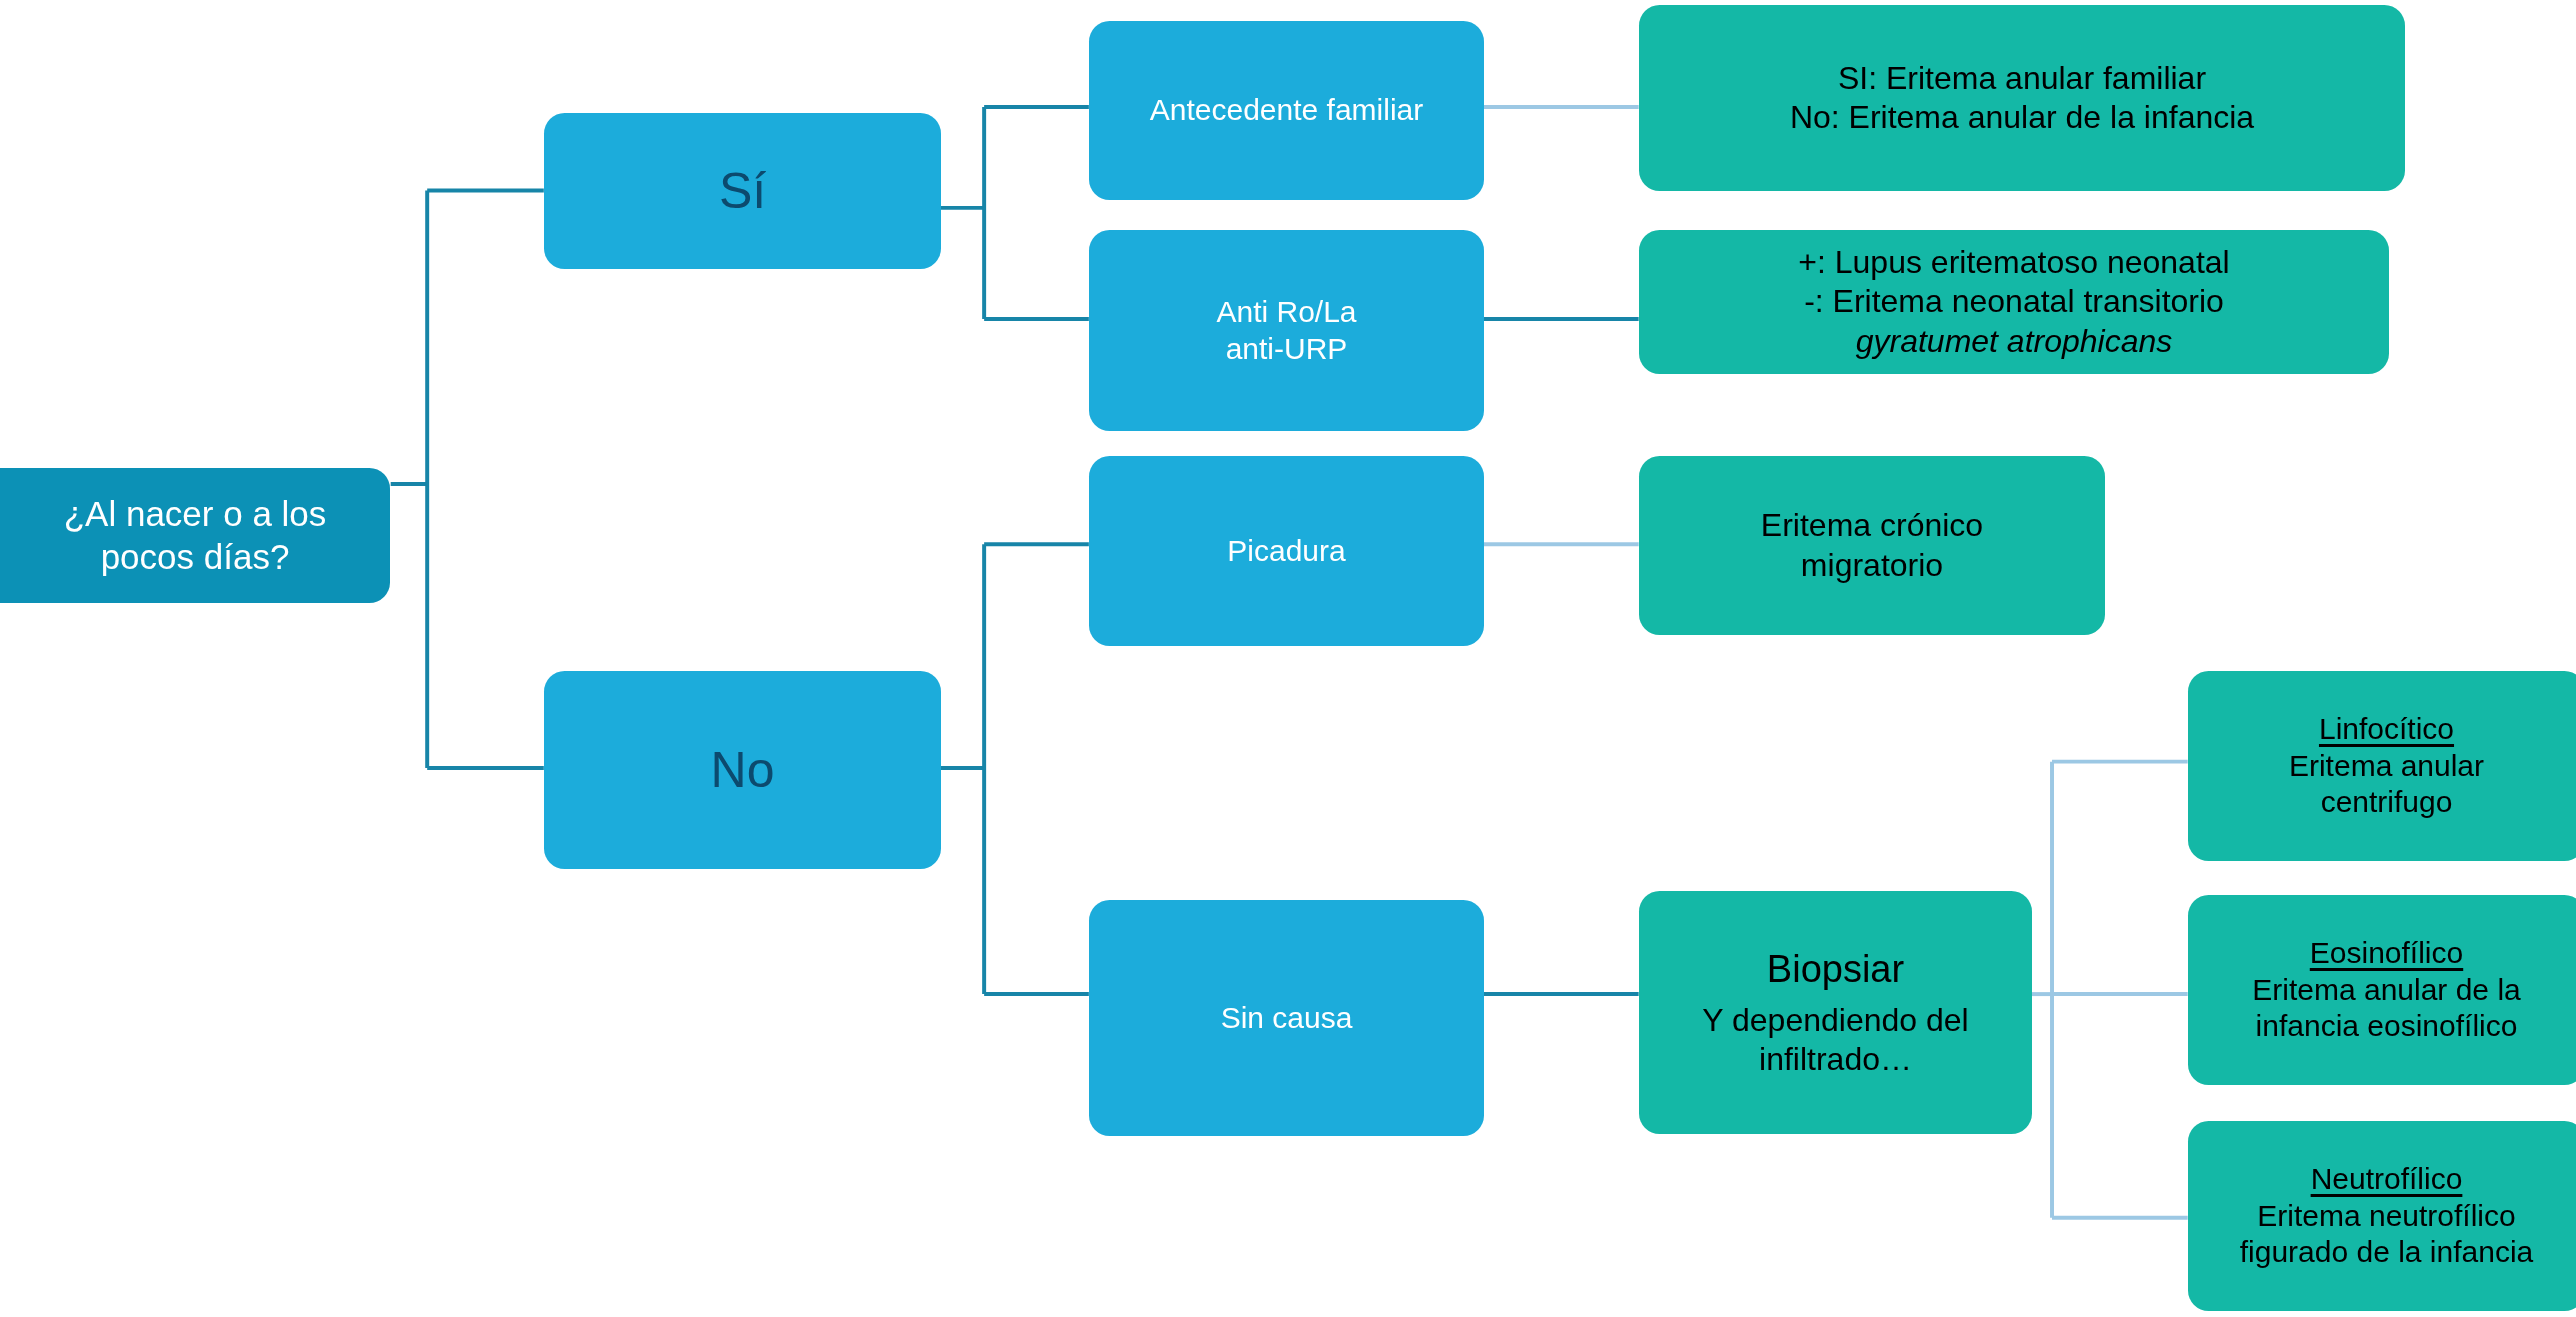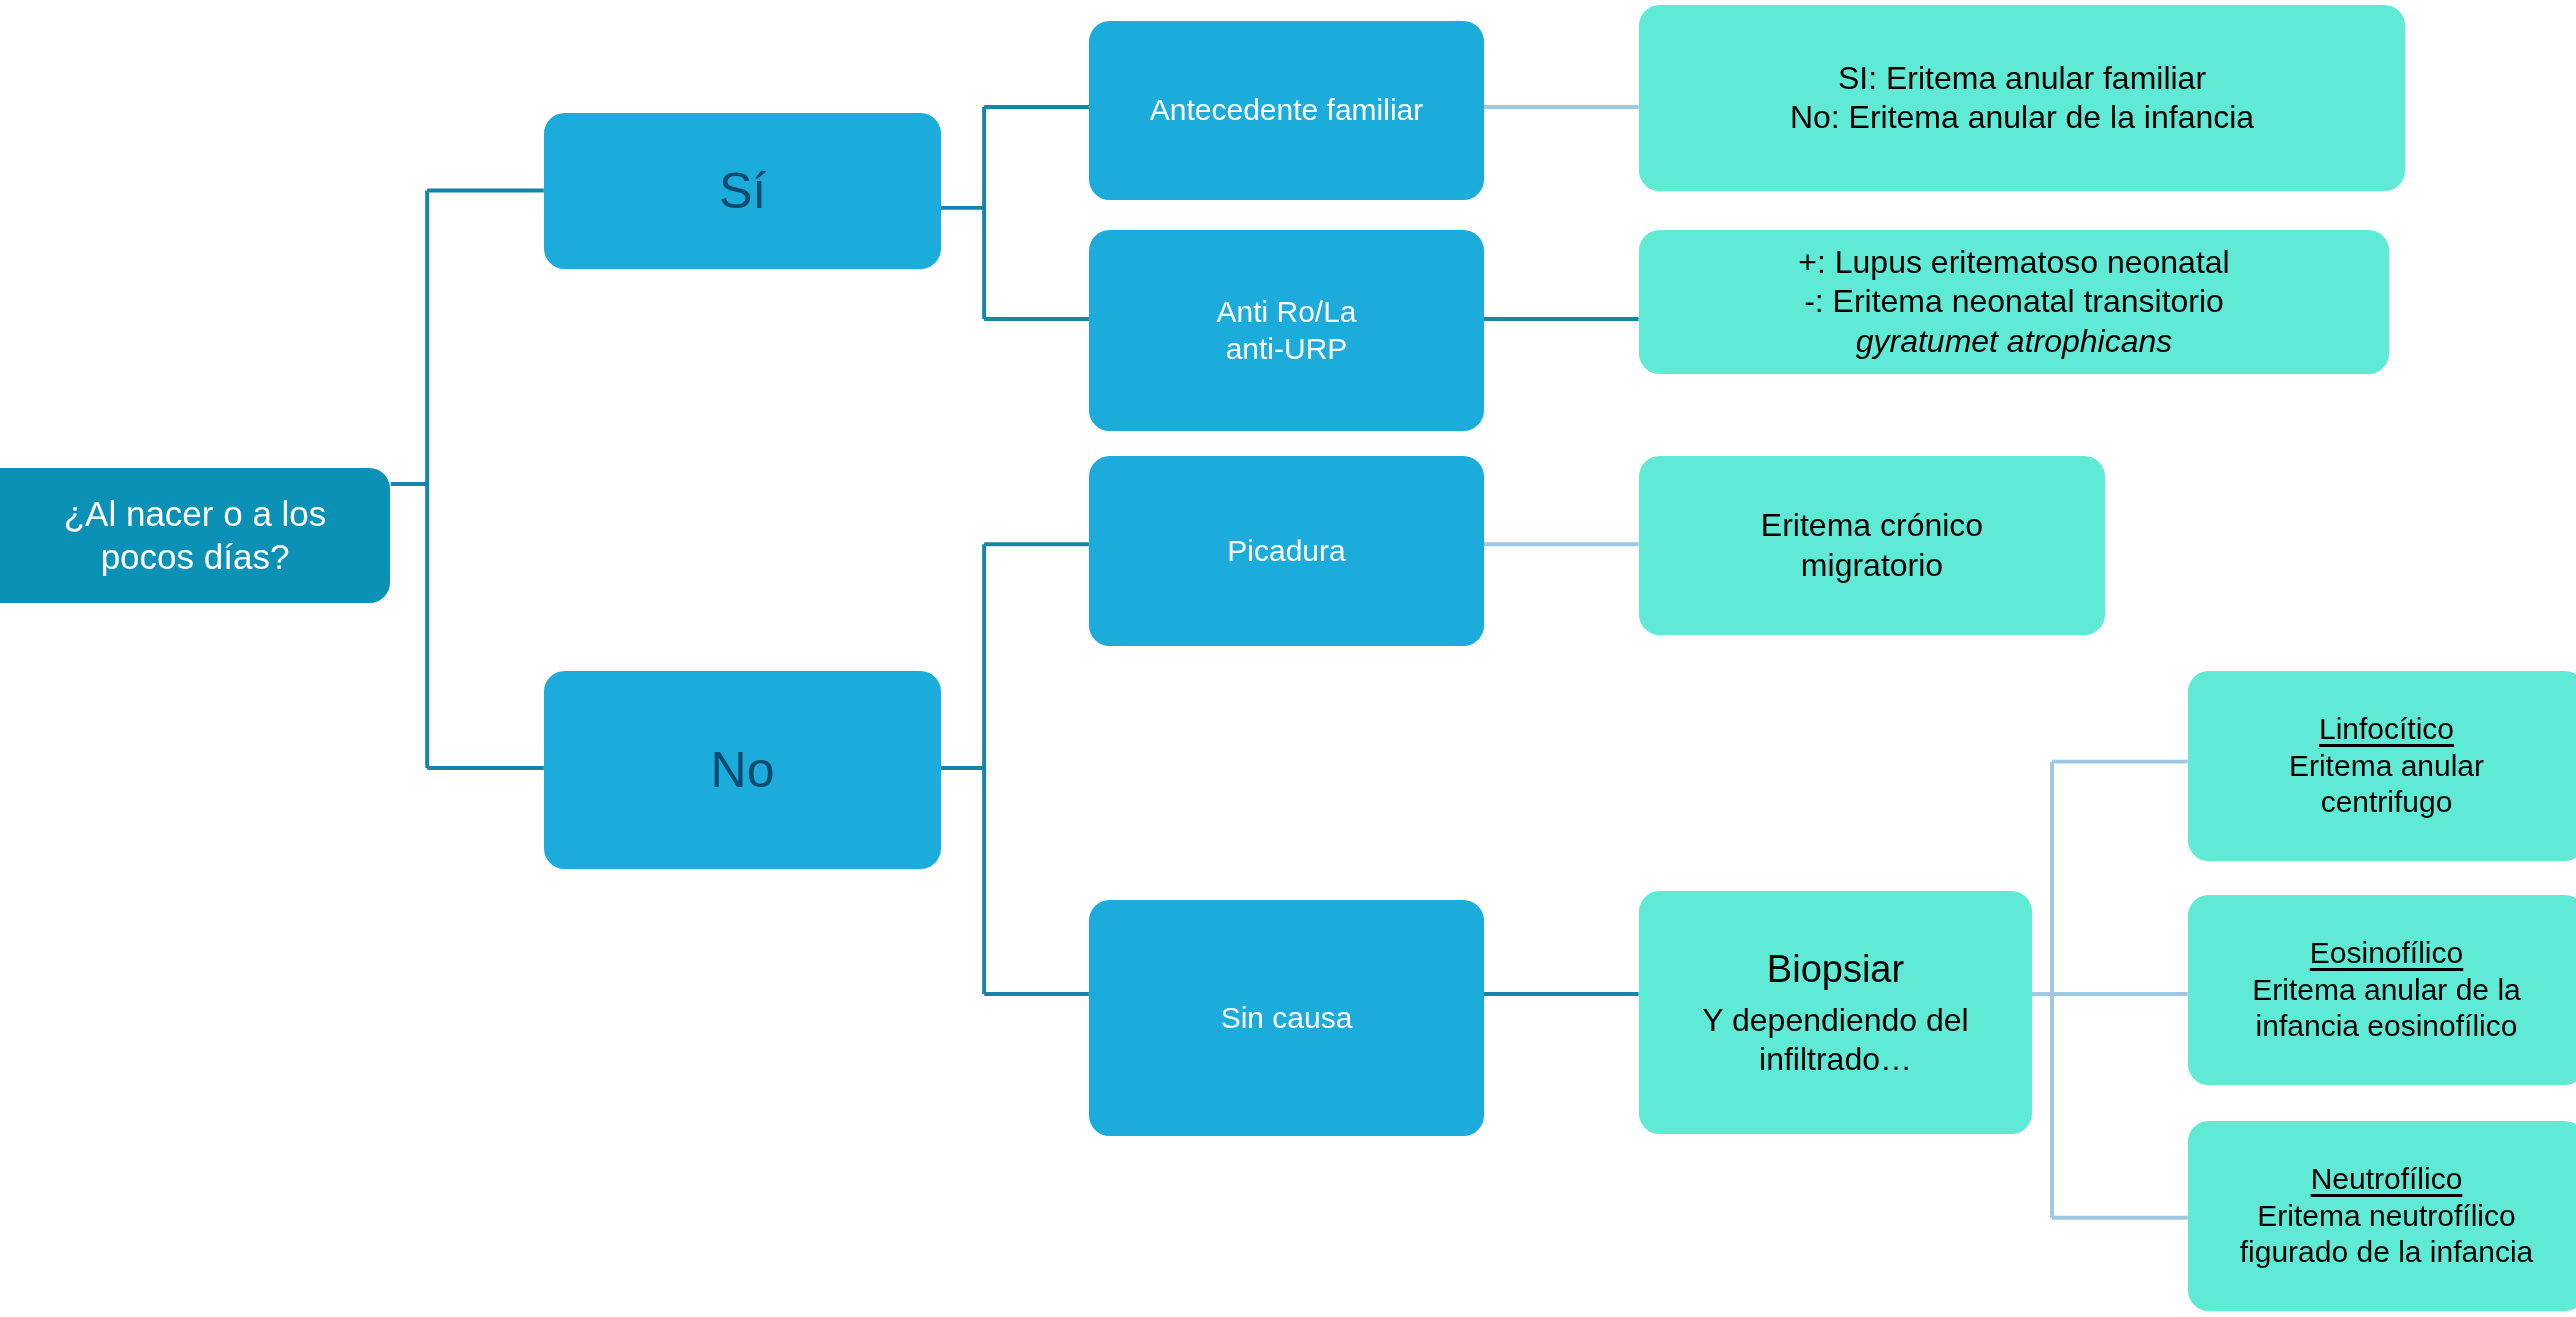--- a/index.html
+++ b/index.html
@@ -46,21 +46,21 @@
     background: #1CACDB;
     color: #0c4a6e;
     font-size: 50px;
   }
   .node.branch {
     background: #1CACDB;
     color: #ffffff;
     font-size: 30px;
   }
   .node.outcome {
-    background: #5eead4;
+    background: #14b8a6;
     color: #000000;
     font-size: 32px;
   }
   .node.outcome.small {
     font-size: 30px;
   }
   .line {
     display: block;
     white-space: nowrap;
   }

